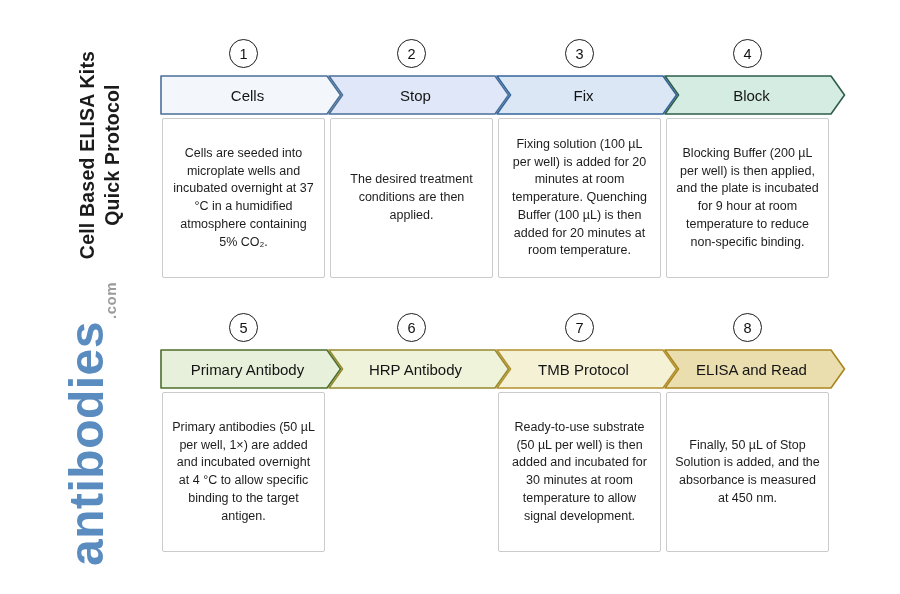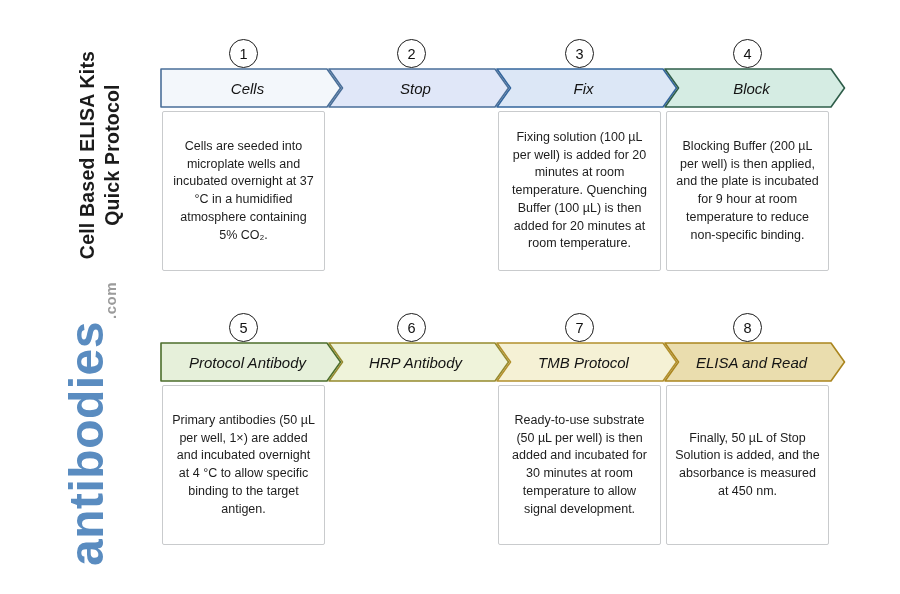--- a/index.html
+++ b/index.html
@@ -27,21 +27,21 @@
   
   .grid {position:absolute; left:162px; display:flex; gap:5px;}
   .grid.row-1 {top:39px;}
   .grid.row-2 {top:313px;}
   .col {width:163px; position:relative;}
   .badge {
     width:27px; height:27px; border:1.7px solid #1c1c1c; border-radius:50%;
     background:#ffffff; margin:0 auto; display:flex; align-items:center;
     justify-content:center; font-size:14.5px; color:#111111;
   }
-  .arrow-wrap {position:relative; height:40px; font-style:italic;}
+  .arrow-wrap {position:relative; height:40px; margin-top:7px;}
   .arrow-svg {position:absolute; left:-2px; top:0; overflow:visible;}
   .arrow-label {
     position:absolute; left:0; top:0; width:100%; height:100%;
     display:flex; align-items:center; justify-content:center;
     padding-left:8px; box-sizing:border-box; font-size:15px; color:#141414;
   }
   .desc {
     margin-top:3px; height:160px; box-sizing:border-box;
     border:1px solid #c9cbcd; border-radius:2px; background:#ffffff;
     display:flex; align-items:center; justify-content:center;
@@ -81,20 +81,21 @@
     <div class="col">
       <div class="badge">
           <span>2</span>
         </div>
       <div class="arrow-wrap">
         <svg class="arrow-svg" width="182" height="40">
             <polygon points="1,1 167,1 180.5,20 167,39 1,39 14.5,20" stroke-width="1.6" stroke-linejoin="round" fill="#e0e7f8" stroke="#4a6f99"></polygon>
           </svg>
         <div class="arrow-label">Stop</div>
       </div>
+      <div class="desc">The desired treatment conditions are then applied.</div>
     </div>
 
     <div class="col">
       <div class="badge">
           <span>3</span>
         </div>
       <div class="arrow-wrap">
         <svg class="arrow-svg" width="182" height="40">
             <polygon points="1,1 167,1 180.5,20 167,39 1,39 14.5,20" stroke-width="1.6" stroke-linejoin="round" fill="#dce7f6" stroke="#33659c"></polygon>
           </svg>
@@ -121,21 +122,21 @@
   <div class="grid row-2">
 
     <div class="col">
       <div class="badge">
           <span>5</span>
         </div>
       <div class="arrow-wrap">
         <svg class="arrow-svg" width="182" height="40">
             <polygon points="1,1 167,1 180.5,20 167,39 1,39" stroke-width="1.6" stroke-linejoin="round" fill="#e6f0da" stroke="#4c6e2b"></polygon>
           </svg>
-        <div class="arrow-label">Protocol Antibody</div>
+        <div class="arrow-label">Primary Antibody</div>
       </div>
       <div class="desc">Primary antibodies (50 µL per well, 1×) are added and incubated overnight at 4 °C to allow specific binding to the target antigen.</div>
     </div>
 
     <div class="col">
       <div class="badge">
           <span>6</span>
         </div>
       <div class="arrow-wrap">
         <svg class="arrow-svg" width="182" height="40">

